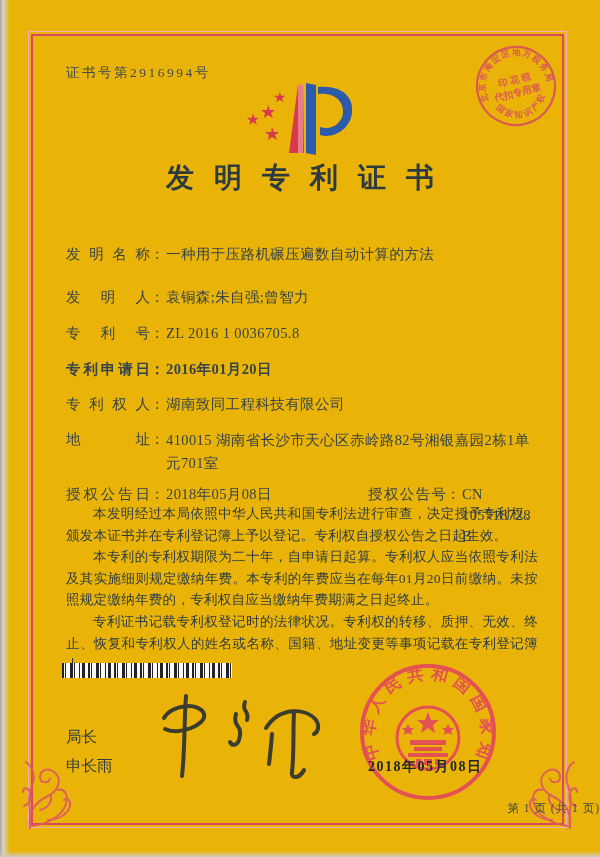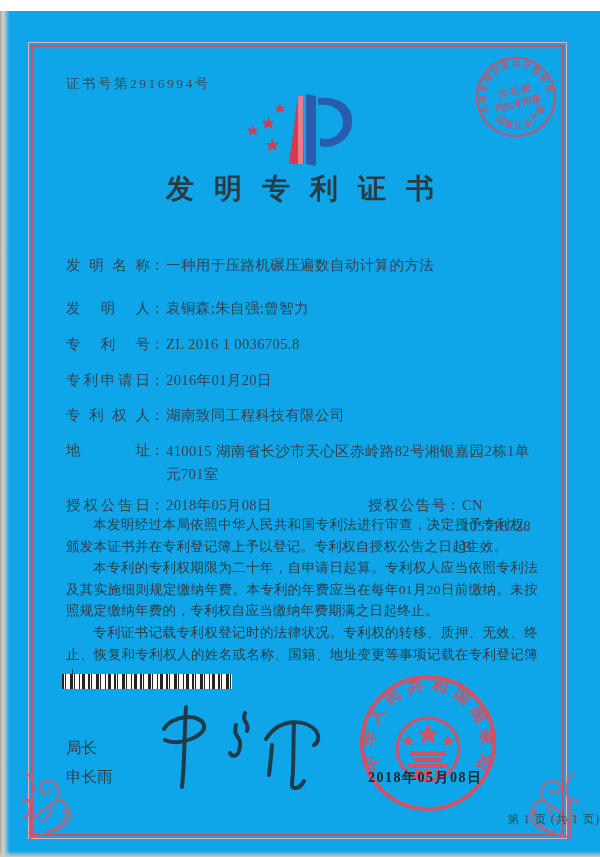--- a/index.html
+++ b/index.html
@@ -4,22 +4,21 @@
 <style>
   html,body{margin:0;padding:0;}
   body{
     width:600px;height:857px;
     background:#ffffff;
     font-family:"Liberation Serif","DejaVu Serif",serif;
     position:relative;overflow:hidden;
   }
   .photo{
     position:absolute;inset:0;
-    background:#0ea5e9;
-    margin-top:11px;
+    background:#eab308;
   }
   
   .edge-left{position:absolute;left:0;top:0;bottom:0;width:10px;
     background:linear-gradient(90deg,#a9a49c 0px,#d8d3ca 3px,rgba(251,249,242,0) 10px);}
   .edge-bottom{position:absolute;left:0;right:0;bottom:0;height:6px;
     background:linear-gradient(0deg,#cfc9bf 0px,rgba(251,249,242,0) 6px);}
   
   .frame-outer{
     position:absolute;left:28px;top:31px;width:537px;height:795px;
     border:1px solid #f0aeb6;
@@ -39,21 +38,21 @@
     letter-spacing:20px;text-indent:20px;
   }
   .fields{position:absolute;left:66px;right:64px;top:244px;}
   .frow{display:flex;align-items:flex-start;font-size:14.5px;color:#35434d;line-height:21px;}
   .flabel{display:inline-block;width:84px;text-align:justify;text-align-last:justify;flex:0 0 84px;}
   .fcolon{flex:0 0 16px;}
   .fvalue{flex:1 1 auto;letter-spacing:0.4px;}
   .r1{margin-bottom:22px;}
   .r2{margin-bottom:15px;}
   .r3{margin-bottom:15px;}
-  .r4{margin-bottom:14px;}
+  .r4{margin-bottom:14px;font-weight:bold;}
   .r5{margin-bottom:14px;justify-content:space-between;}
   .r6{margin-bottom:9px;}
   .r6 .fvalue{max-width:372px;line-height:23px;}
   .grant-no{display:flex;margin-left:42px;}
   .grant-no .flabel{width:78px;flex-basis:78px;}
   .grant-date{display:flex;flex:0 0 260px;}
   .grant-date .flabel{width:84px;flex-basis:84px;}
   .bodytext{position:absolute;left:66px;right:62px;top:503px;color:#2e3d46;}
   .bodytext p{
     margin:0;font-size:13.5px;line-height:21.6px;text-indent:2em;

